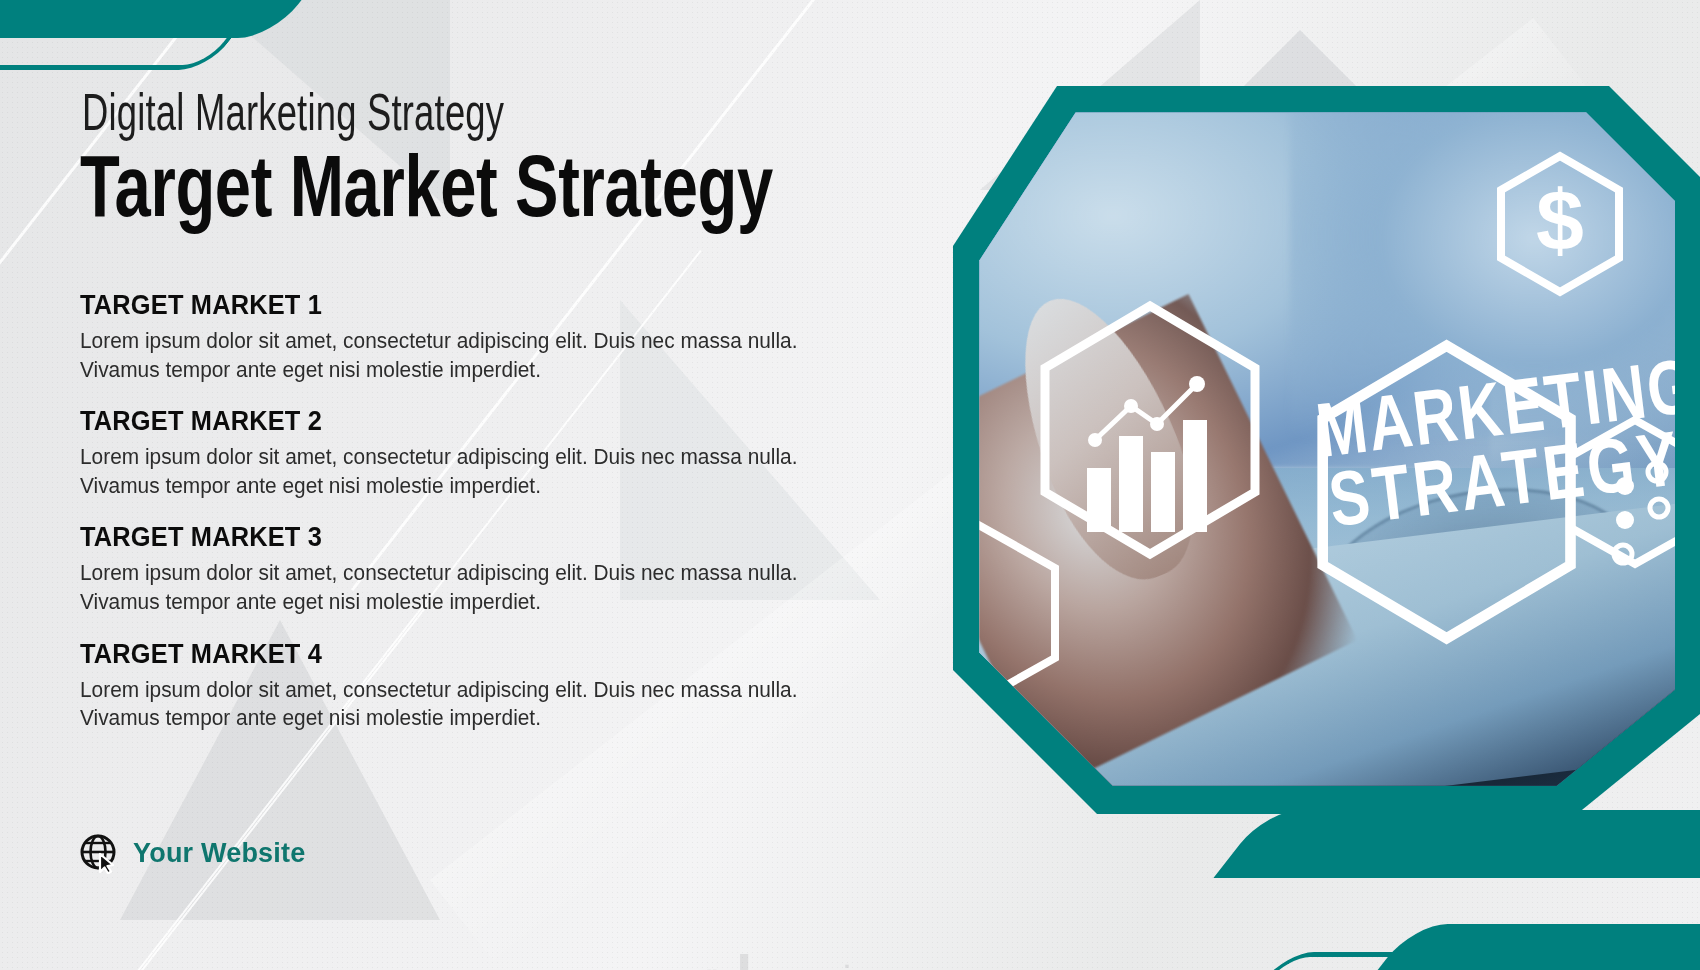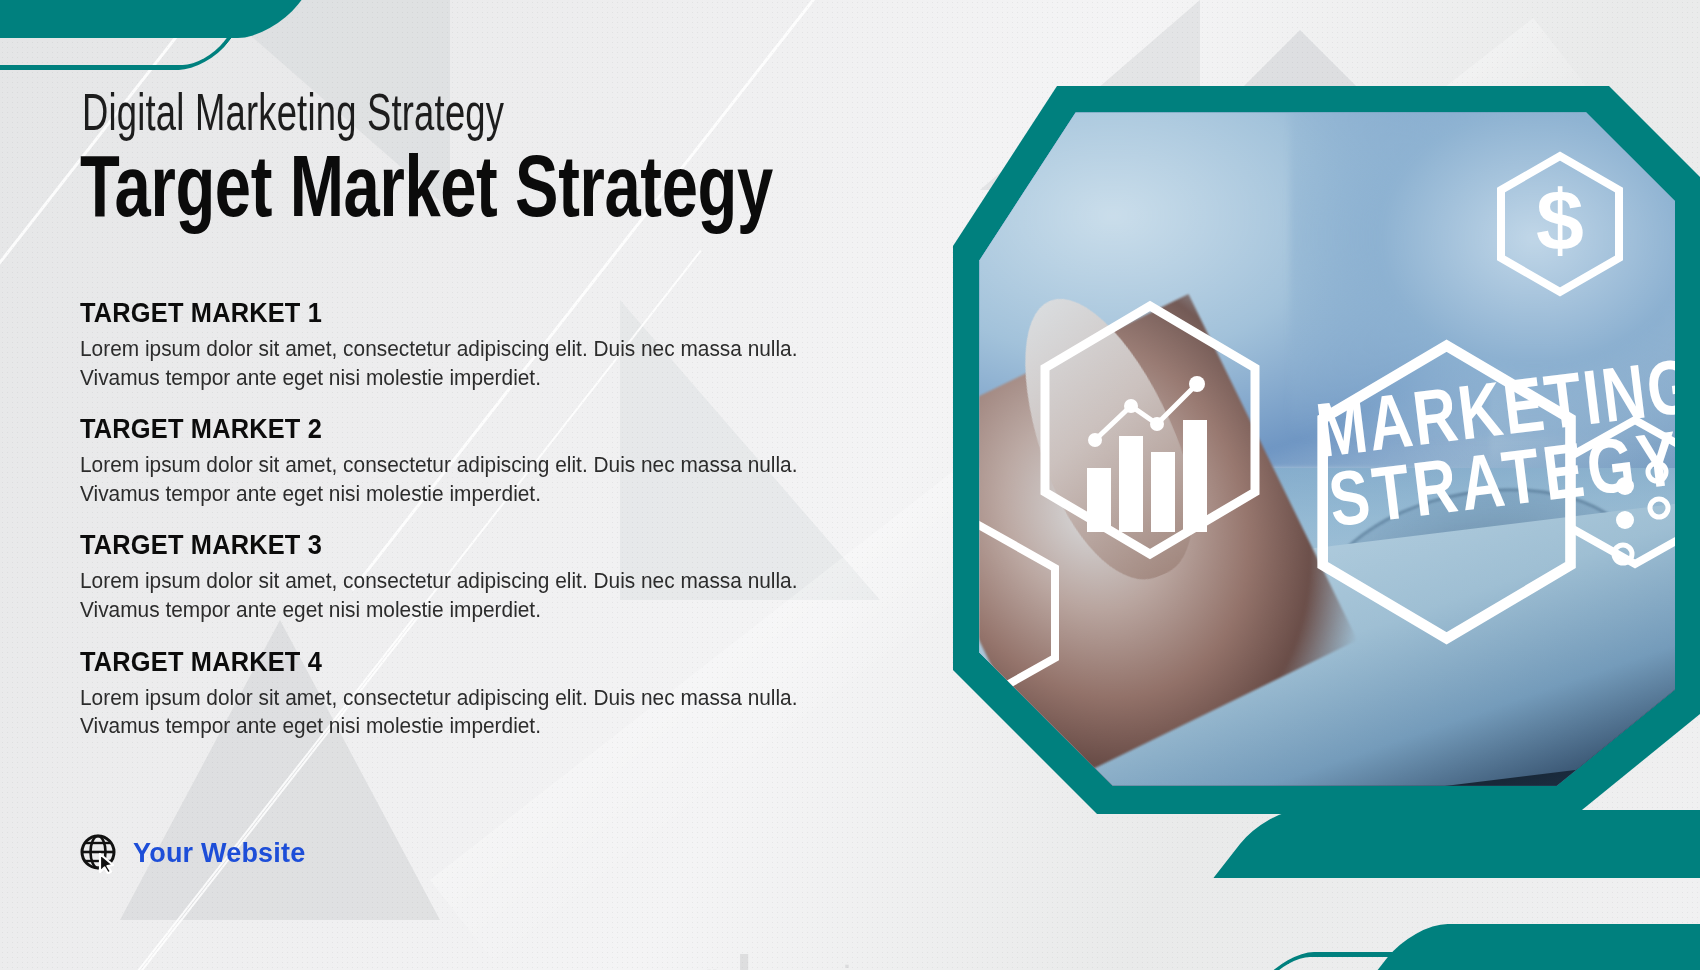--- a/index.html
+++ b/index.html
@@ -230,21 +230,21 @@
     font-weight: 700;
     color: #0b0b0b;
     letter-spacing: -0.5px;
     transform: scaleX(0.74);
     transform-origin: left center;
     white-space: nowrap;
     line-height: 1;
   }
   .sections {
     position: absolute;
-    left: 80px; top: 298px;
+    left: 80px; top: 290px;
     width: 800px;
   }
   .sec { margin-bottom: 22px; }
   .sec:last-child { margin-bottom: 8px; }
   .sec-h {
     font-family: "Liberation Sans", sans-serif;
     font-size: 27px;
     font-weight: 700;
     color: #0c0c0c;
     letter-spacing: 0.2px;
@@ -269,21 +269,21 @@
     position: absolute;
     left: 78px; top: 832px;
     display: flex;
     align-items: center;
     gap: 13px;
   }
   .website-label {
     font-family: "Liberation Sans", sans-serif;
     font-size: 27px;
     font-weight: 700;
-    color: #1d4ed8;
+    color: #0f766e;
     letter-spacing: 0.2px;
   }
 
   
   .watermark {
     position: absolute;
     left: 690px; top: 946px;
     font-family: "DejaVu Sans", sans-serif;
     font-size: 46px;
     font-weight: 700;

